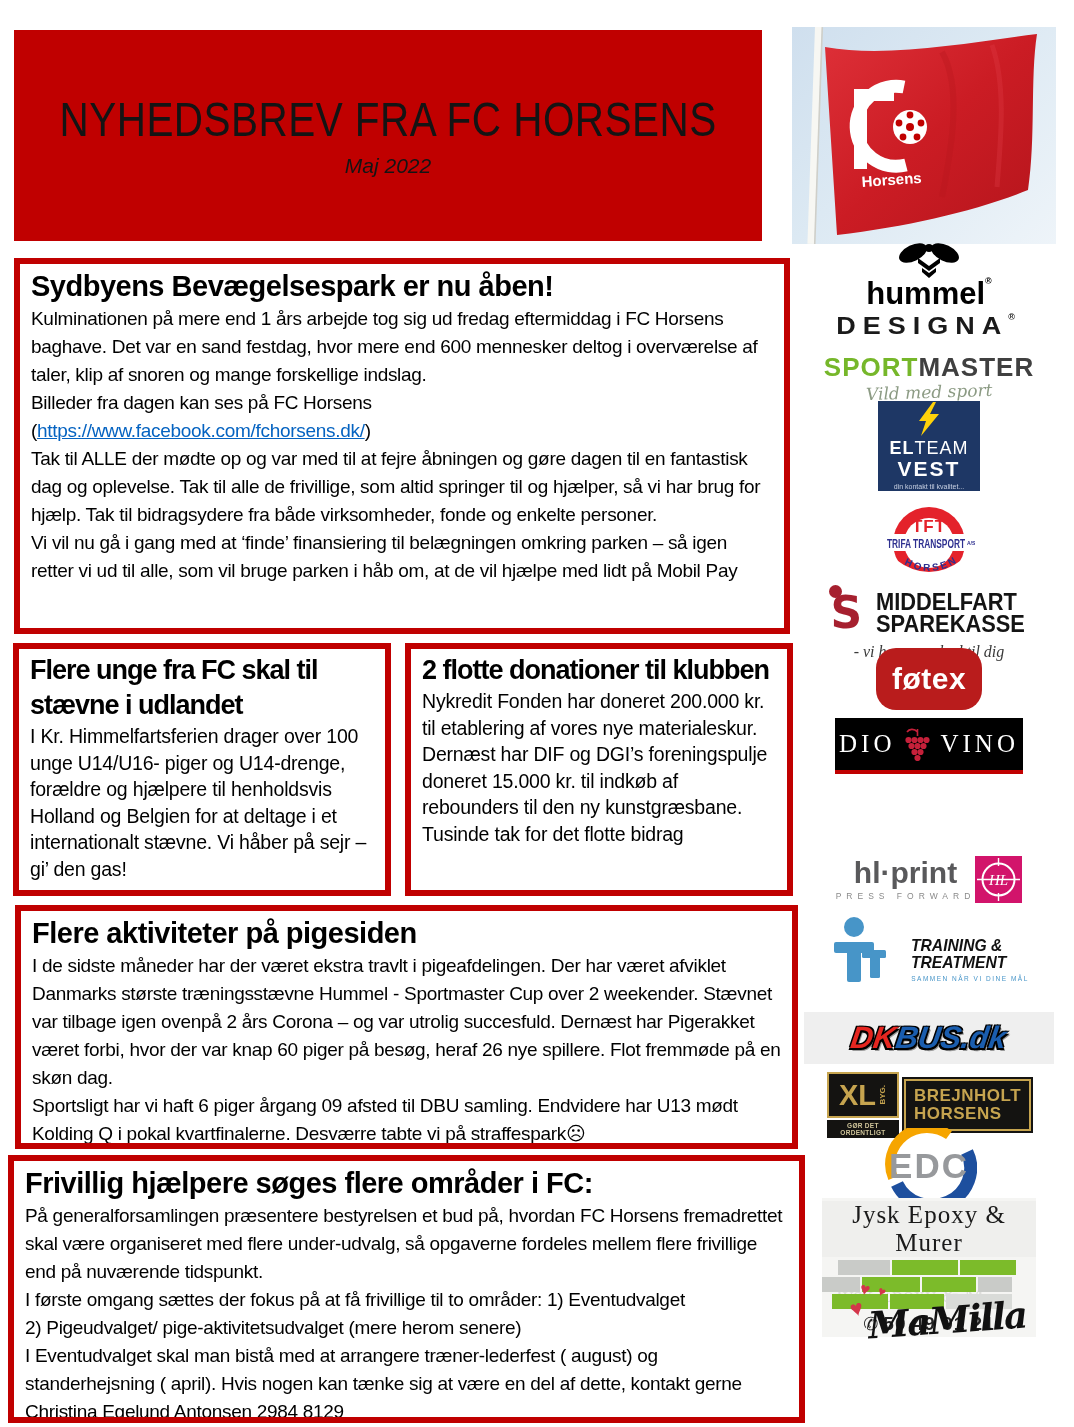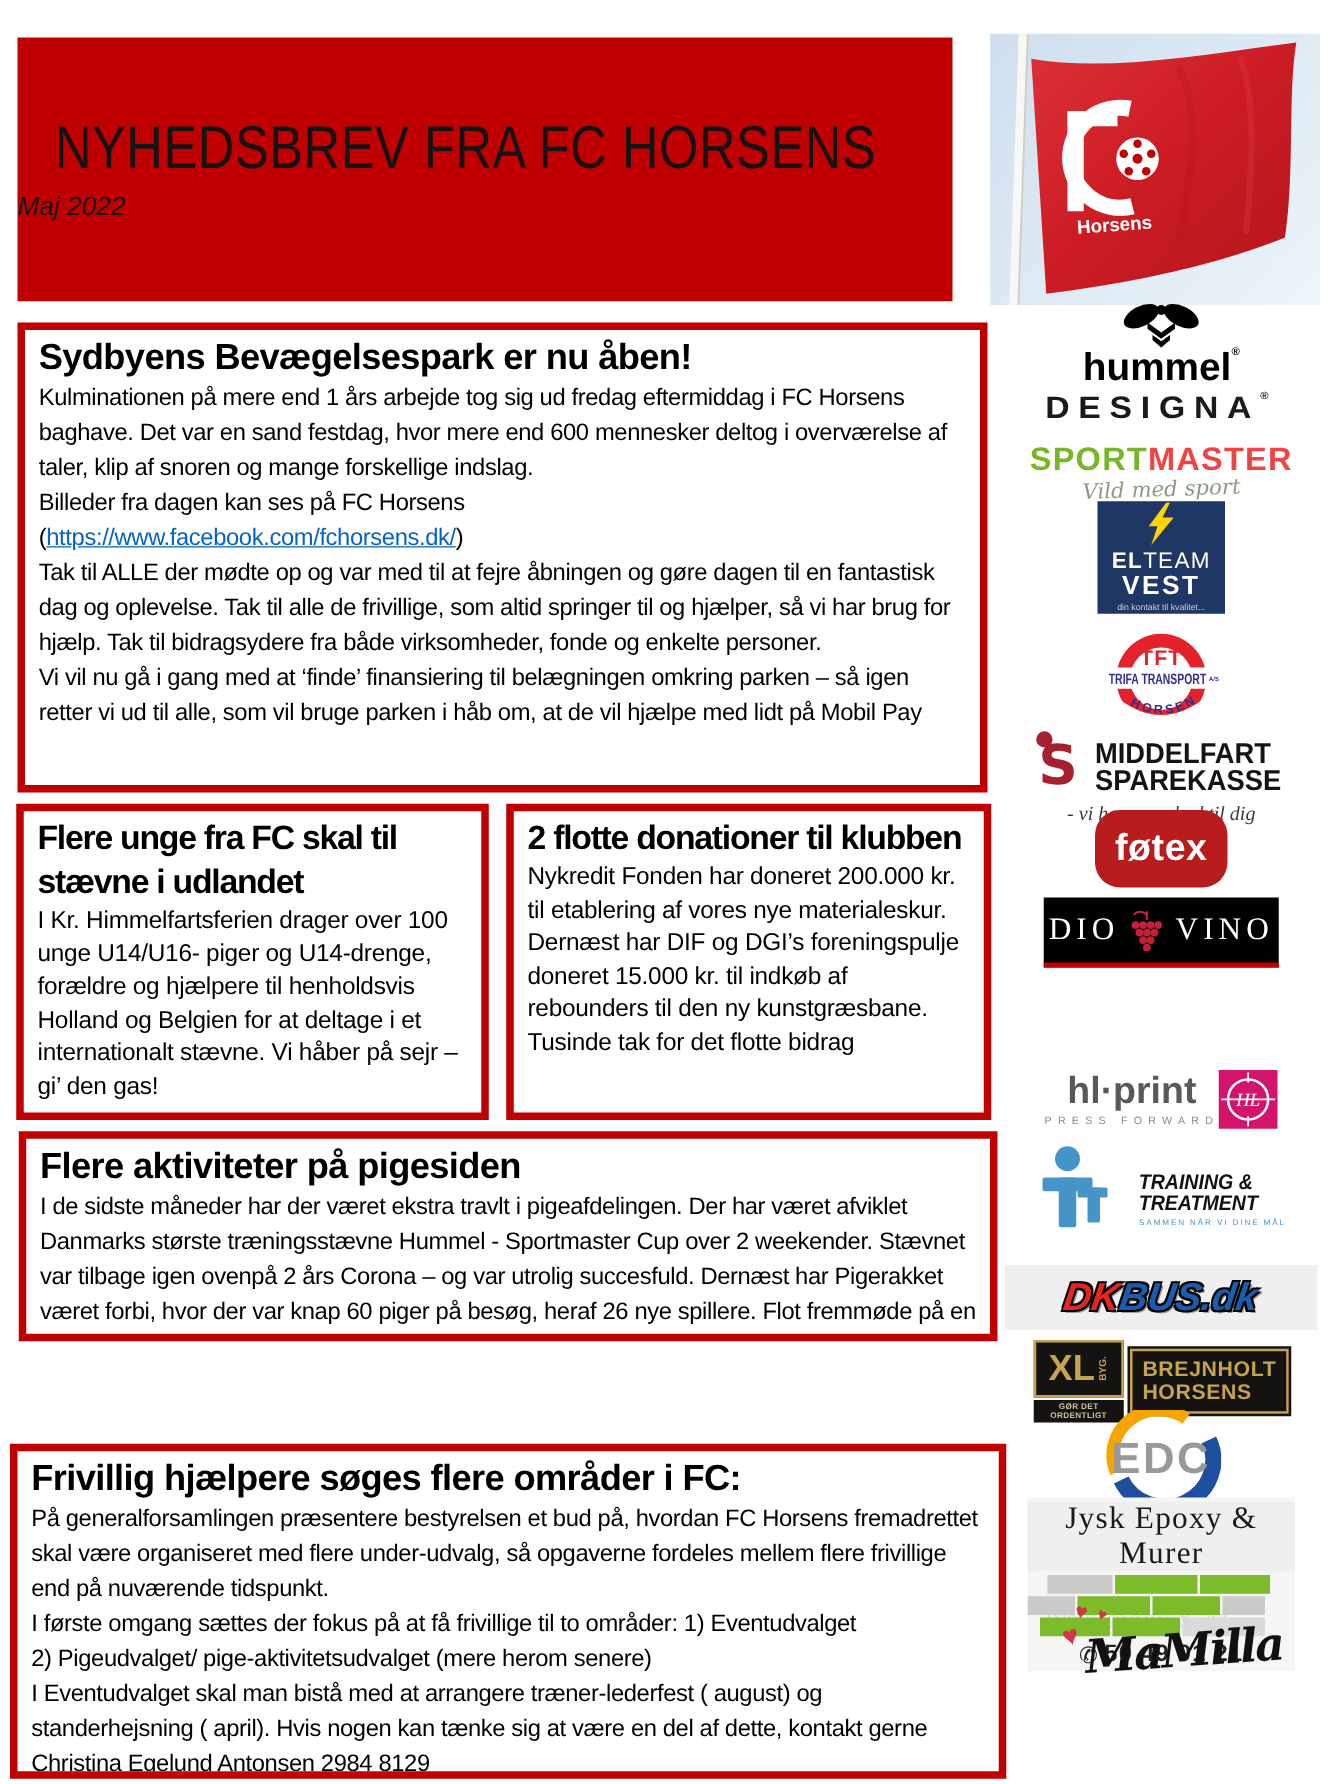--- a/index.html
+++ b/index.html
@@ -4,21 +4,21 @@
 <style>
   * { box-sizing: border-box; }
   html,body { margin:0; padding:0; }
   body {
     width:1074px; height:1427px; position:relative; background:#ffffff;
     font-family:"Liberation Sans", sans-serif; overflow:hidden; color:#000;
   }
   
   .header-banner{
     position:absolute; left:14px; top:30px; width:748px; height:211px;
-    background:#C00000; display:flex; flex-direction:column; justify-content:center;
+    background:#C00000; display:flex; flex-direction:column; align-items:center; justify-content:center;
   }
   .header-title{
     font-size:44px; font-weight:400; color:#141414; white-space:nowrap;
     transform:scale(0.92,1.10); letter-spacing:0.5px;
   }
   .header-date{ font-style:italic; font-size:21px; color:#141414; margin-top:10px; }
   
   .flag-photo{
     position:absolute; left:792px; top:27px; width:264px; height:217px;
     background:linear-gradient(135deg,#cfdfee 0%,#dce9f3 45%,#eef4f9 100%); overflow:hidden;
@@ -33,34 +33,34 @@
   }
   .abox.narrow h2{ font-size:27px; line-height:35px; letter-spacing:-1px; }
   .abody{
     font-size:19.5px; line-height:28px; letter-spacing:-0.2px; white-space:pre-line;
   }
   .abox.wide .abody{ font-size:19px; letter-spacing:-0.3px; }
   .abox.narrow .abody{ line-height:26.5px; }
   #box-park      { left:14px;  top:258px;  width:776px; height:376px; }
   #box-youth     { left:13px;  top:643px;  width:378px; height:253px; }
   #box-donations { left:405px; top:643px;  width:388px; height:253px; }
-  #box-girls     { left:15px;  top:905px;  width:783px; height:168px; }
+  #box-girls     { left:15px;  top:905px;  width:783px; height:244px; }
   #box-volunteers{ left:8px;   top:1155px; width:797px; height:268px; }
   a.fb-link{ color:#0563C1; text-decoration:underline; }
   
   .logo{ position:absolute; left:800px; width:258px; display:flex; justify-content:center; }
   .col-center{ display:flex; flex-direction:column; align-items:center; }
   sup.reg{ font-size:9px; vertical-align:top; }
   
   .hummel-text{ font-weight:800; font-size:31px; letter-spacing:0; color:#000; margin-top:-3px; }
   
   .designa-text{ font-weight:600; font-size:27px; letter-spacing:7px; color:#1a1a1a; transform:scaleY(0.92); }
   
   .sm-line{ font-weight:800; font-size:26px; letter-spacing:1px; white-space:nowrap; }
-  .sm-sport{ color:#76B72A; } .sm-master{ color:#ef4444; }
+  .sm-sport{ color:#76B72A; } .sm-master{ color:#404040; }
   .sm-tag{ font-family:"DejaVu Serif", serif; font-style:italic; font-size:17px; color:#8C9B84;
            transform:rotate(-2deg); margin-top:-1px; }
   
   .etv-box{ width:102px; height:90px; background:#1E3765; display:flex; flex-direction:column;
             align-items:center; justify-content:center; }
   .etv-l1{ color:#fff; font-size:18px; letter-spacing:1px; margin-top:2px; }
   .etv-l1 b{ font-weight:800; } .etv-l1 .thin{ font-weight:300; }
   .etv-l2{ color:#fff; font-weight:800; font-size:21px; letter-spacing:2px; line-height:20px; }
   .etv-tag{ color:#C7D0E2; font-size:7px; margin-top:4px; }
   

